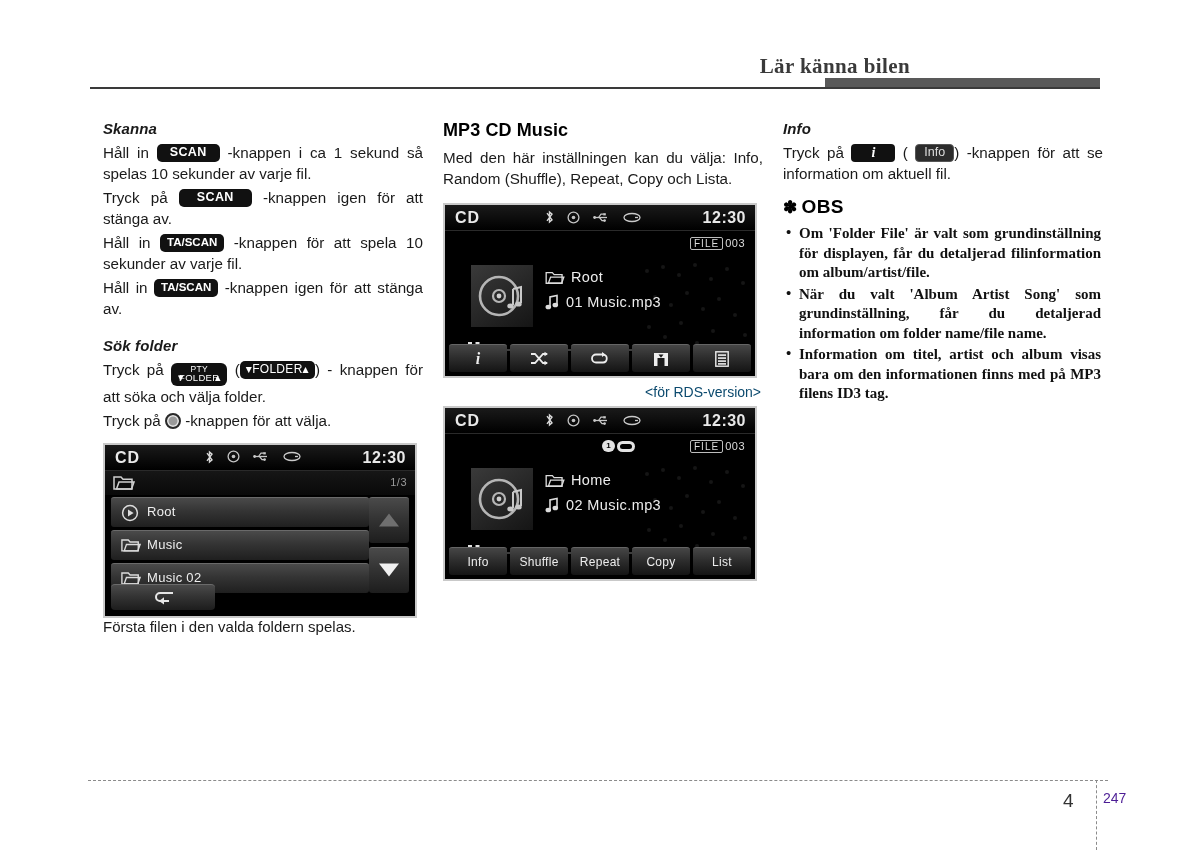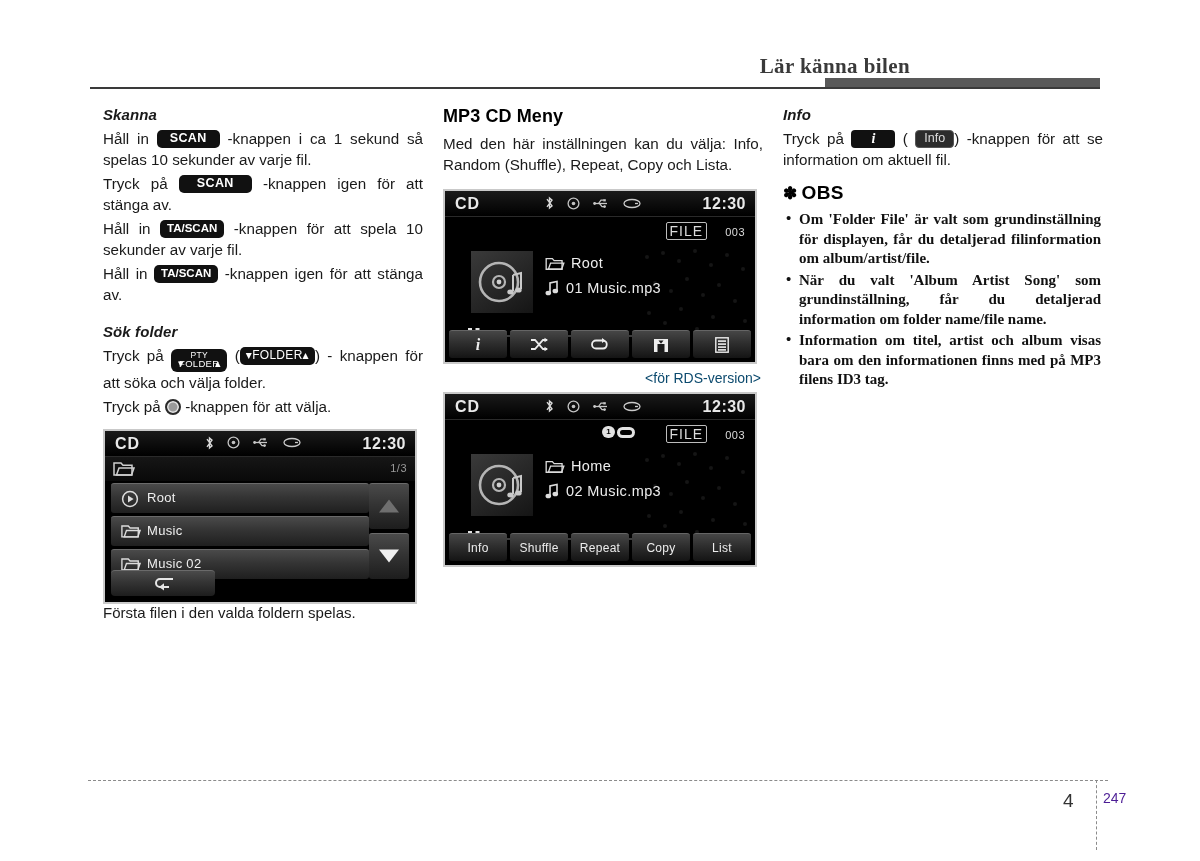--- a/index.html
+++ b/index.html
@@ -26,21 +26,21 @@
   .header-rule-thin {
     position:absolute; left:90px; top:87px; width:1010px; height:2px;
     background:#3a3a3a;
   }
   .header-rule-thick {
     position:absolute; left:825px; top:78px; width:275px; height:11px;
     background:#595959;
   }
 
   
-  .cols { position:absolute; left:0; top:106px; width:1192px; height:640px; }
+  .cols { position:absolute; left:0; top:120px; width:1192px; height:640px; }
   .col { position:absolute; top:0; width:320px; }
   .col-1 { left:103px; }
   .col-2 { left:443px; }
   .col-3 { left:783px; }
 
   h3.sub-italic {
     font-size:15px; font-weight:bold; font-style:italic;
     margin:0 0 5px 0; color:#1a1a1a; letter-spacing:0.1px;
   }
   h2.sec-title {
@@ -187,22 +187,22 @@
     border-top:1px solid #6a6a6a;
   }
 
   
   .play-body { position:absolute; left:0; top:26px; width:100%; bottom:0; }
   .fileTag {
     position:absolute; right:10px; top:6px; font-size:11px; letter-spacing:0.5px;
     color:#dcdcdc;
   }
   .fileTag .box {
-    border:1px solid #bdbdbd; border-radius:2px; padding:0 3px; margin-right:18px;
-    font-size:14px; letter-spacing:1px;
+    border:1px solid #bdbdbd; border-radius:2px; padding:0 3px; margin-right:2px;
+    font-size:10px; letter-spacing:1px;
   }
   .rdsTag {
     position:absolute; left:157px; top:6px;
     display:flex; align-items:center; gap:2px;
   }
   .rdsTag .pill1 {
     width:13px; height:12px; border-radius:6px; background:#e2e2e2; color:#000;
     font-size:8px; font-weight:bold; text-align:center; line-height:12px;
   }
   .rdsTag .pill2 {
@@ -399,21 +399,21 @@
             <path d="M22 3 H9 A4 4 0 0 0 9 11 H18" fill="none" stroke="#e6e6e6" stroke-width="2"></path>
             <path d="M13 7.2 L8 11 L13 14.5 Z" fill="#e6e6e6"></path>
           </svg>
       </div>
     </div>
 
     <div class="caption">Första filen i den valda foldern spelas.</div>
   </div>
 
   <div class="col col-2">
-    <h2 class="sec-title">MP3 CD Meny</h2>
+    <h2 class="sec-title">MP3 CD Music</h2>
     <p class="body">Med den här inställningen kan du välja: Info, Random (Shuffle), Repeat, Copy och Lista.</p>
 
     <div class="screen" style="margin-top:14px;">
       <div class="sbar">
         <span class="src">CD</span>
         <span class="icons">
           <svg class="ic" width="9" height="14" viewBox="0 0 9 14">
               <path d="M2 3.2 L7 9.8 L4.5 12 L4.5 2 L7 4.2 L2 10.8" fill="none" stroke="#d9d9d9" stroke-width="1.4"></path>
             </svg>
           <svg class="ic" width="13" height="13" viewBox="0 0 13 13">

